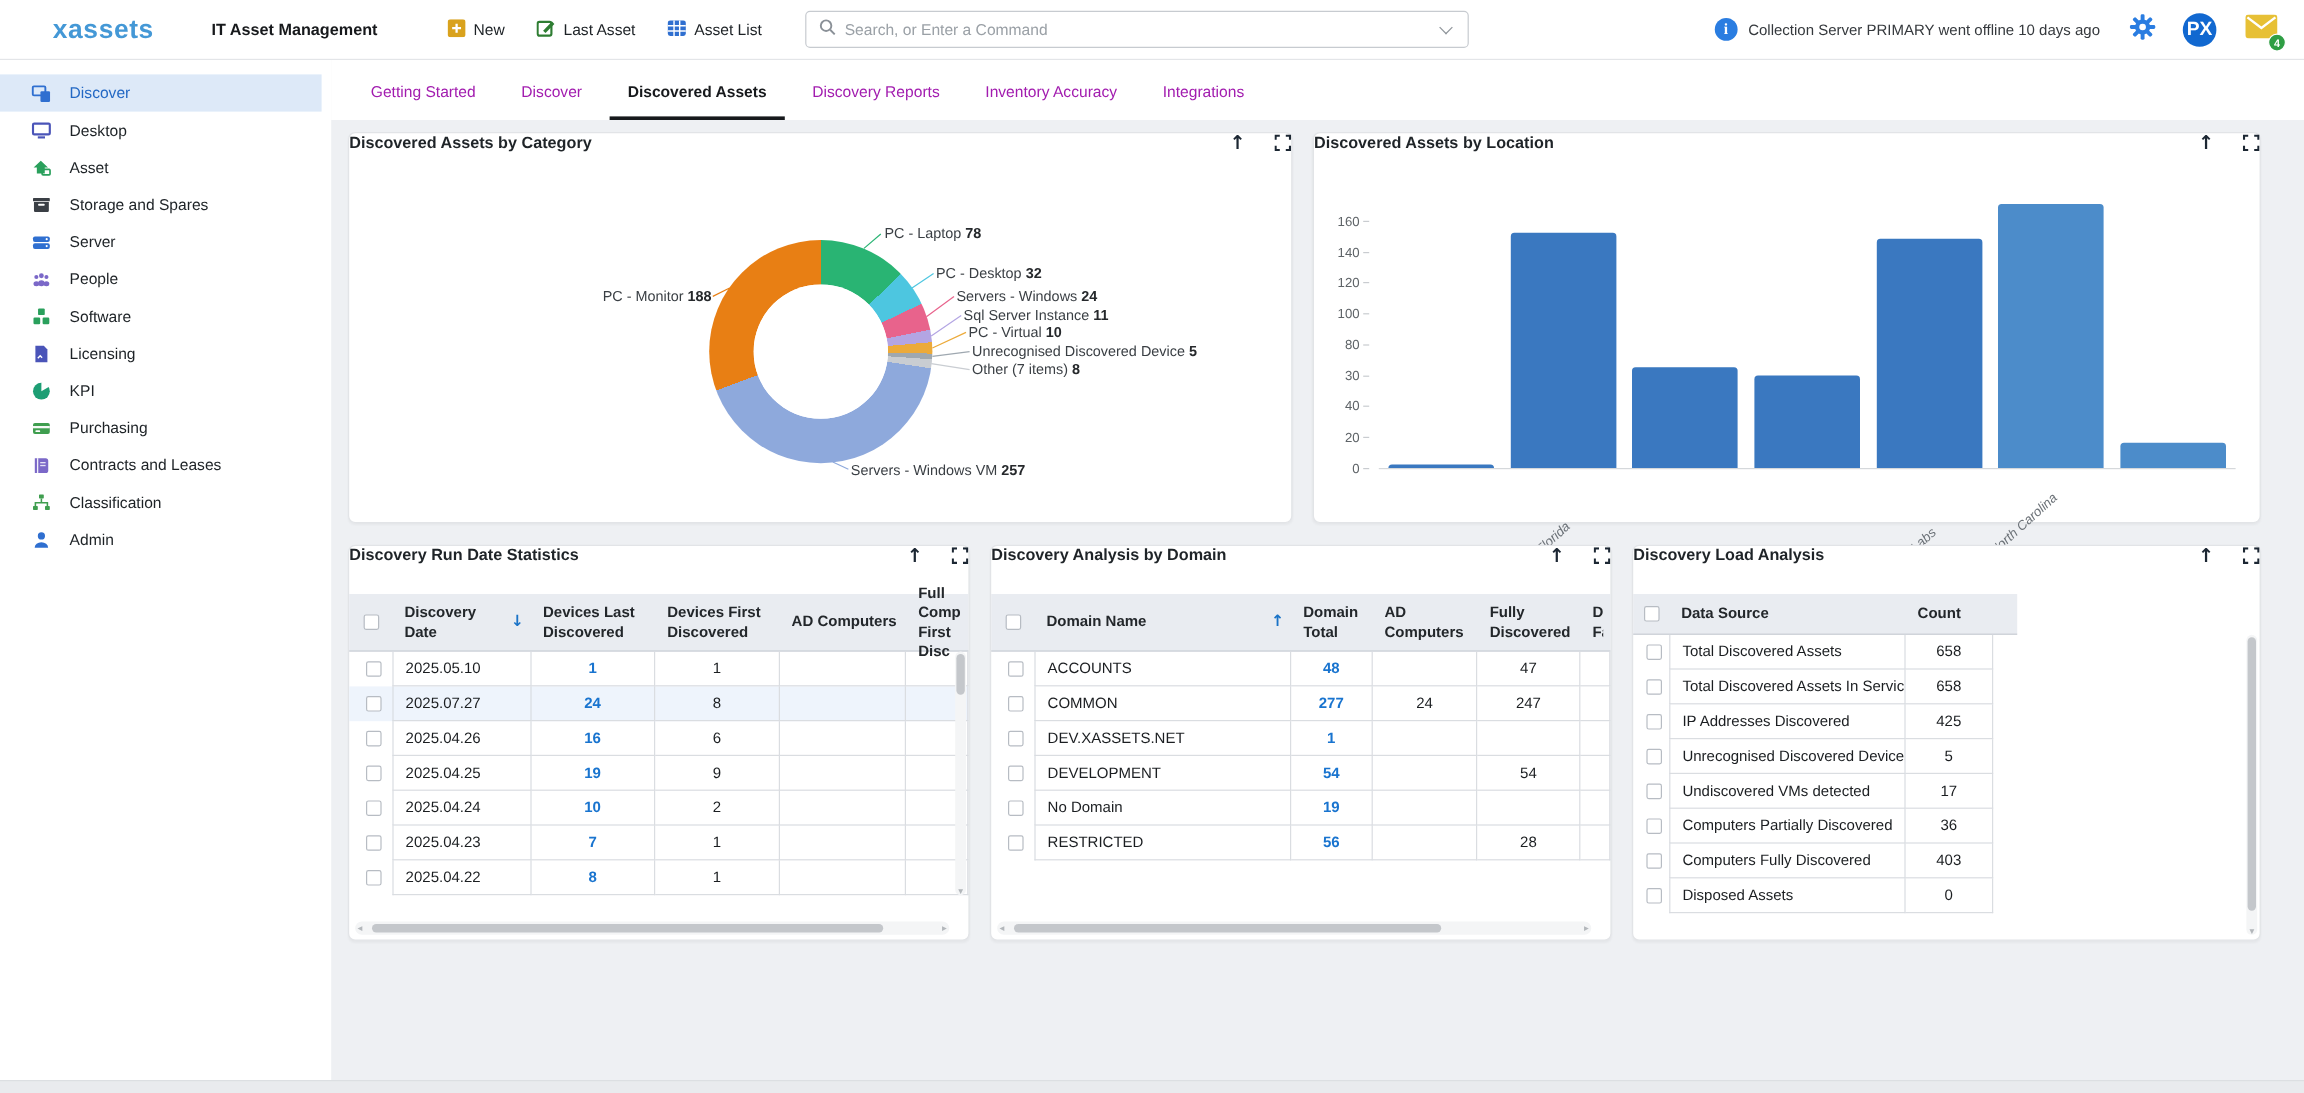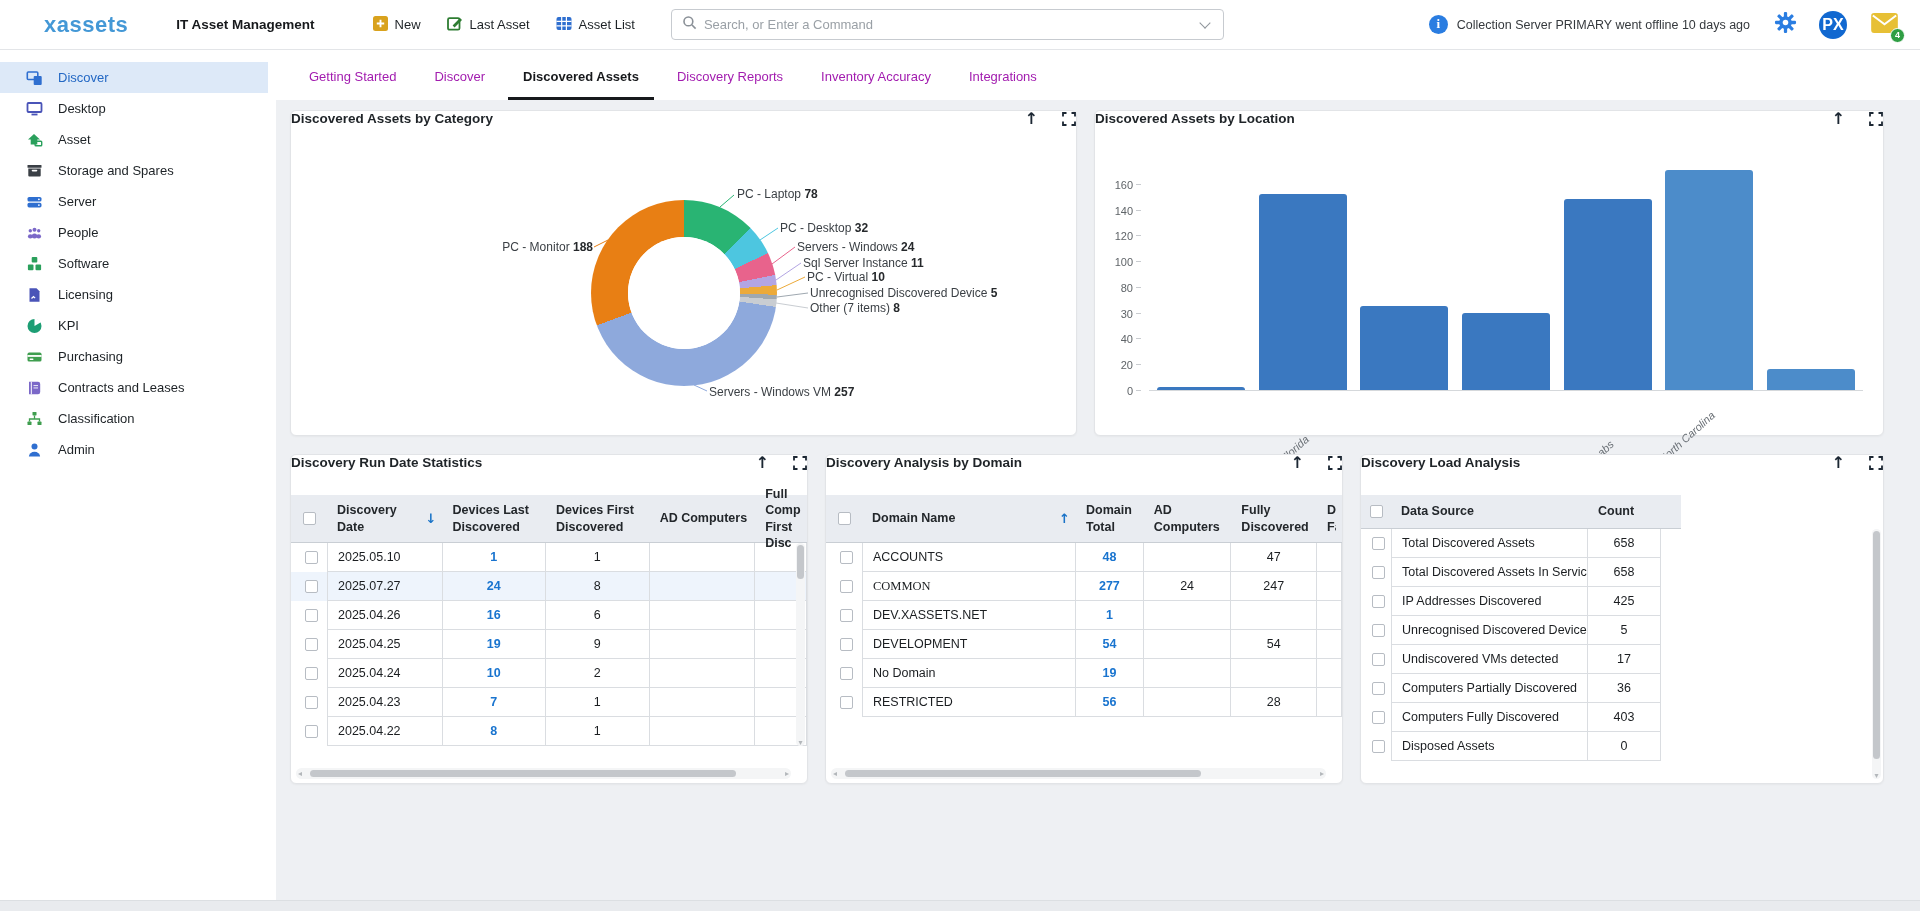--- a/index.html
+++ b/index.html
@@ -607,21 +607,21 @@
                       <div class="td" style="width: 215px;">ACCOUNTS</div>
                       <div class="td center link" style="width: 68px;">48</div>
                       <div class="td center" style="width: 88px;"></div>
                       <div class="td center" style="width: 86px;">47</div>
                       <div class="td" style="width: 25px;"></div>
                     </div>
                     <div class="tr">
                       <div class="td td-cb" style="width: 36px;">
                         <span class="cbx"></span>
                       </div>
-                      <div class="td" style="width: 215px; font-family: Liberation Serif, serif;">COMMON</div>
+                      <div class="td" style="width: 215px;">COMMON</div>
                       <div class="td center link" style="width: 68px;">277</div>
                       <div class="td center" style="width: 88px;">24</div>
                       <div class="td center" style="width: 86px;">247</div>
                       <div class="td" style="width: 25px;"></div>
                     </div>
                     <div class="tr">
                       <div class="td td-cb" style="width: 36px;">
                         <span class="cbx"></span>
                       </div>
                       <div class="td" style="width: 215px;">DEV.XASSETS.NET</div>

